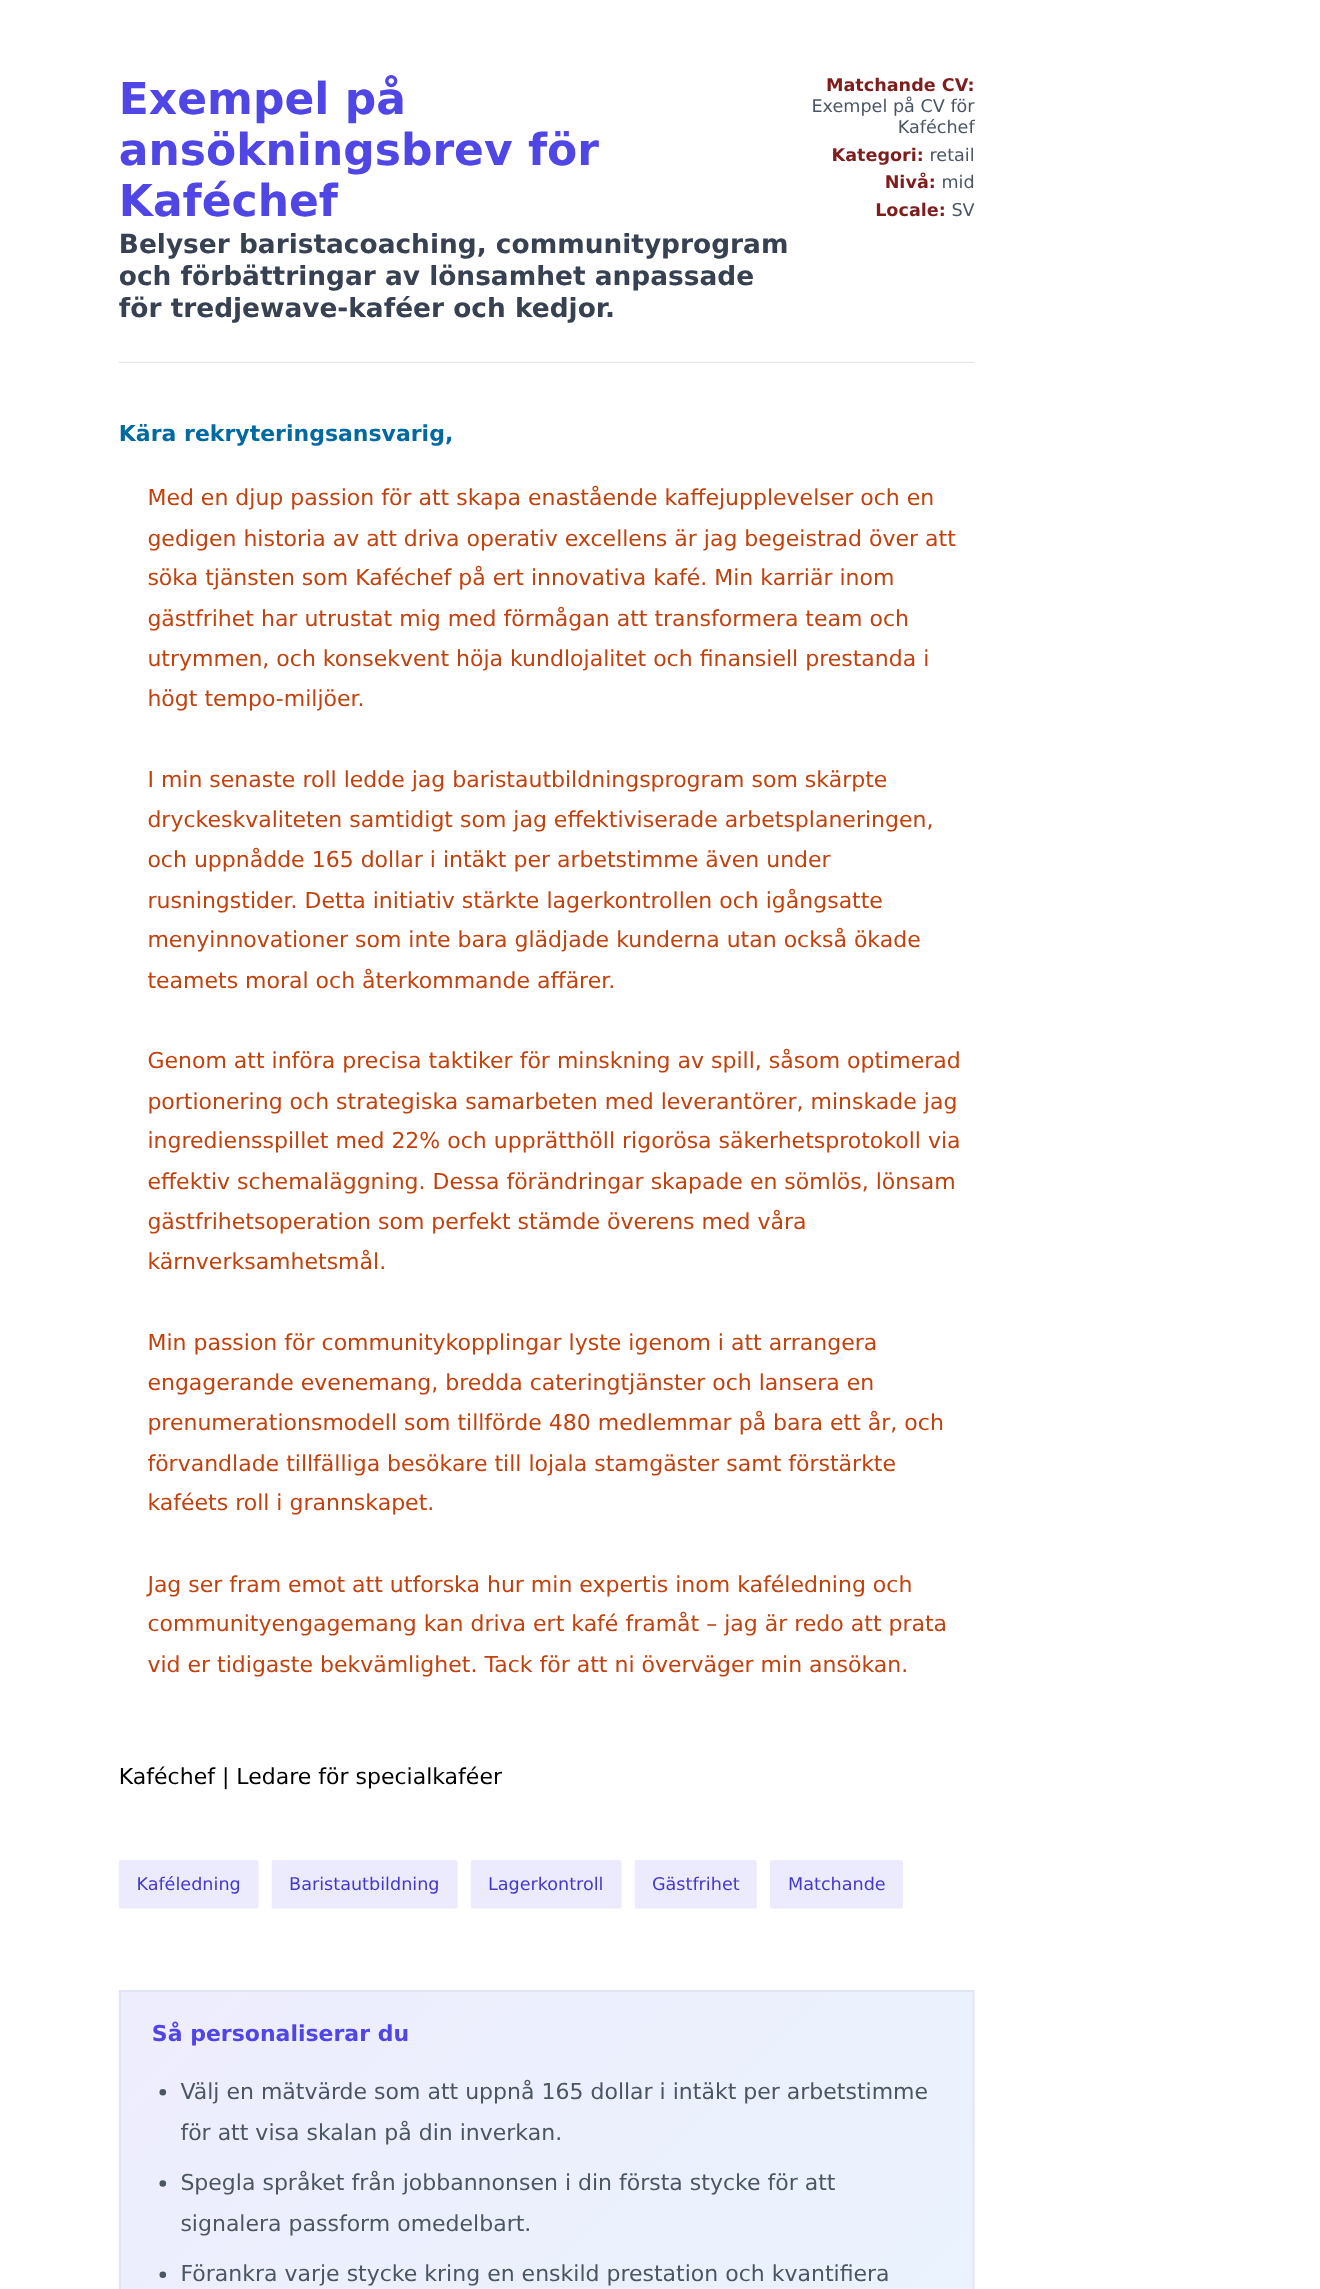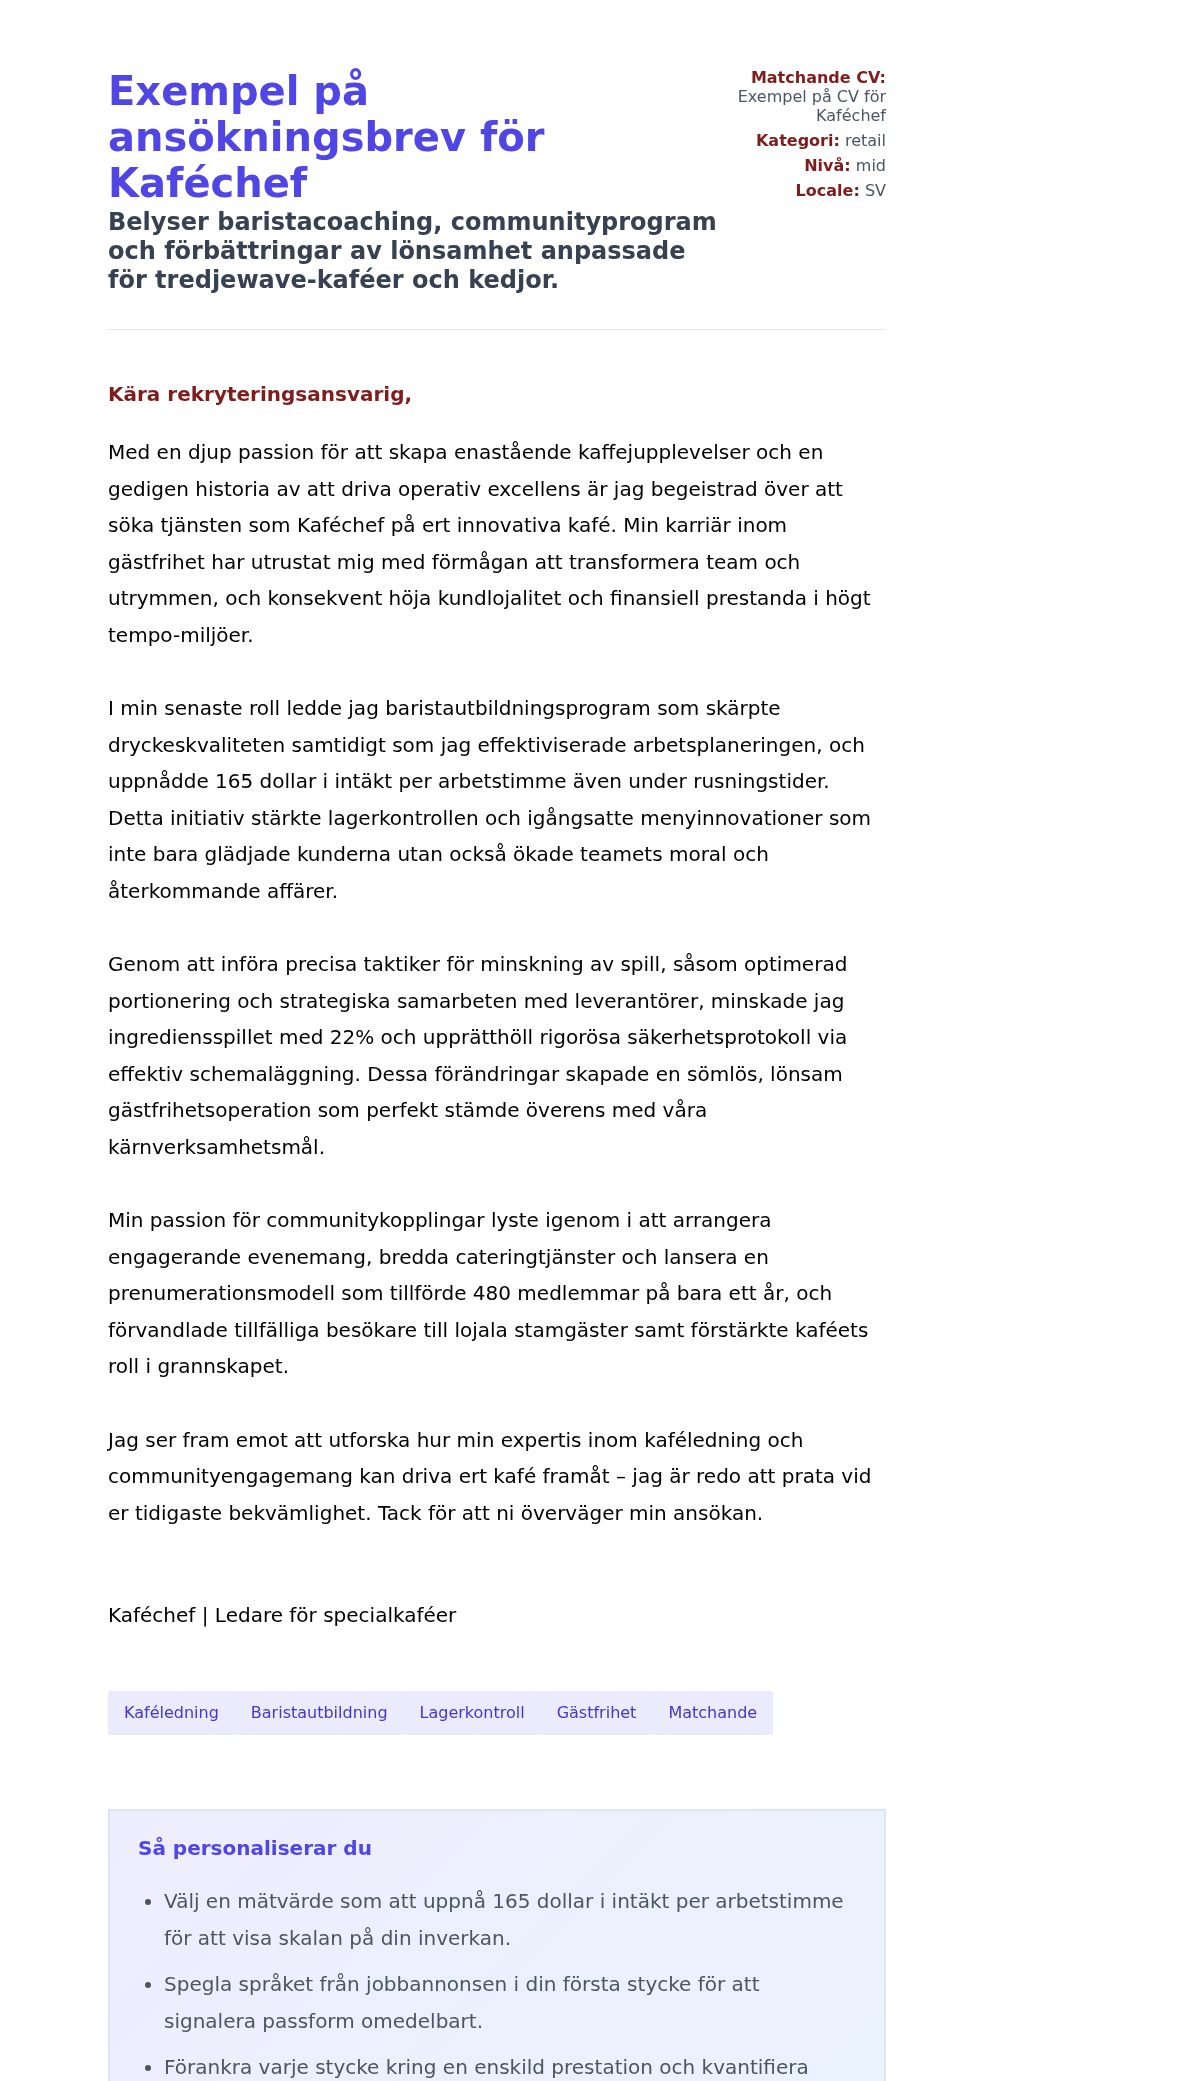--- a/index.html
+++ b/index.html
@@ -46,48 +46,50 @@
     }
     .meta-row { margin-bottom: 6px; }
     .meta-row .label { font-weight: 700; color: #7f1d1d; }
     .meta-row.cv .label { display: block; }
     .meta-row.cv .value { display: block; line-height: 19px; }
 
     .salutation {
       margin-top: 50px;
       font-size: 20px;
       font-weight: 700;
-      color: #7f1d1d;
+      color: #0369a1;
       line-height: 28px;
     }
     .body-text { margin-top: 26px; }
     .body-text p {
       font-size: 20px;
       line-height: 36.5px;
-      color: #000000;
+      color: #c2410c;
       margin-bottom: 37px;
+      margin-left: 26px;
     }
     .body-text p:last-child { margin-bottom: 0; }
 
     .signature { margin-top: 70px; }
     .sig-name {
       font-size: 20px;
       font-weight: 700;
       color: #111827;
       line-height: 28px;
     }
     .sig-role {
       margin-top: 12px;
       font-size: 20px;
       color: #000000;
       line-height: 28px;
     }
 
     .tags {
       display: flex;
+      gap: 12px;
       margin-top: 62px;
     }
     .tag {
       background: #ede9fe;
       background: #eceafd;
       color: #4338ca;
       font-size: 16px;
       line-height: 20px;
       padding: 12px 16px;
       border-radius: 2px;

